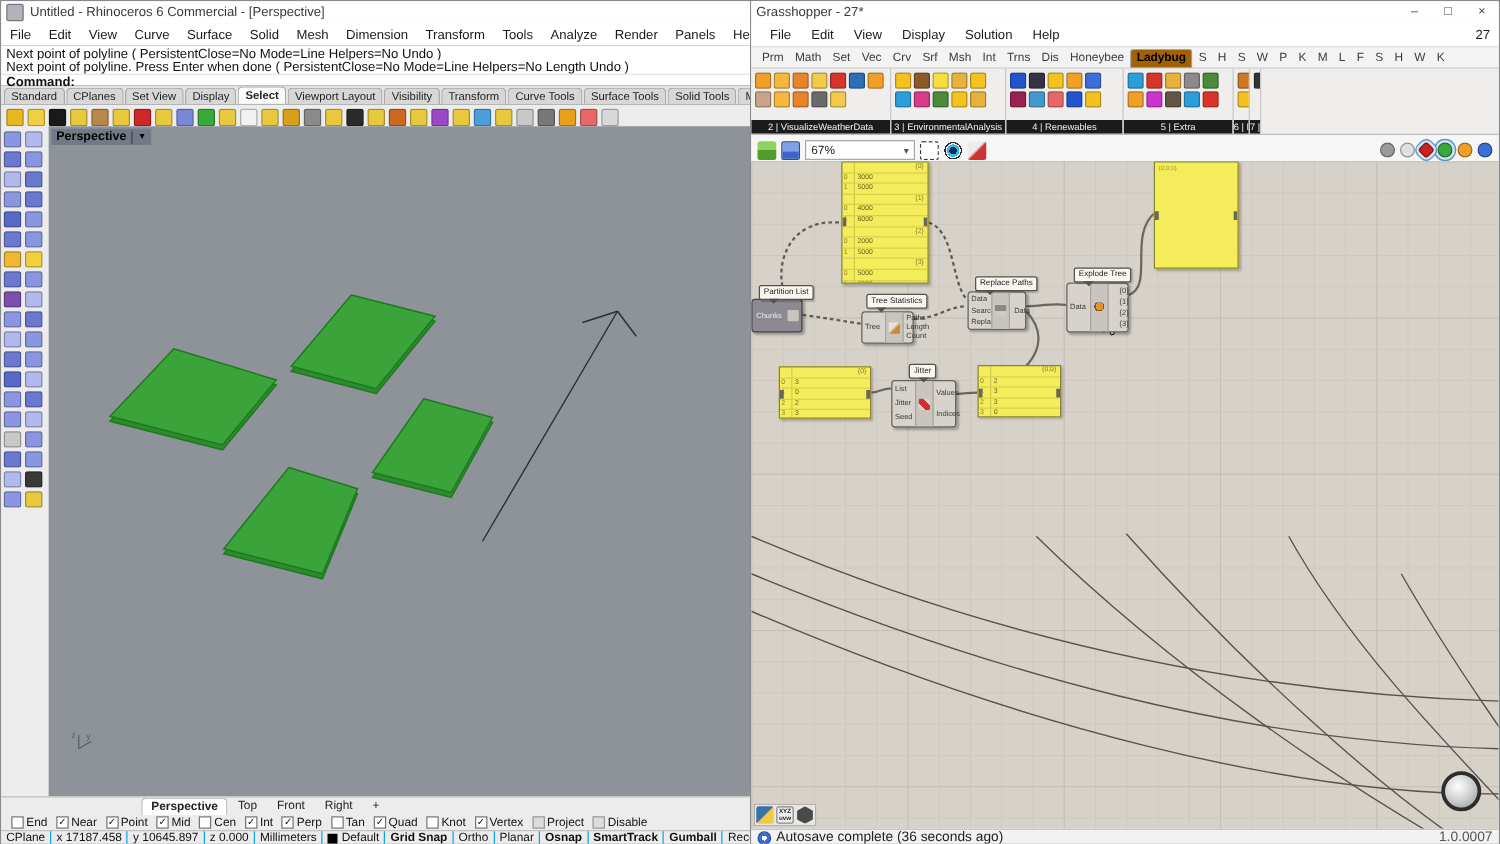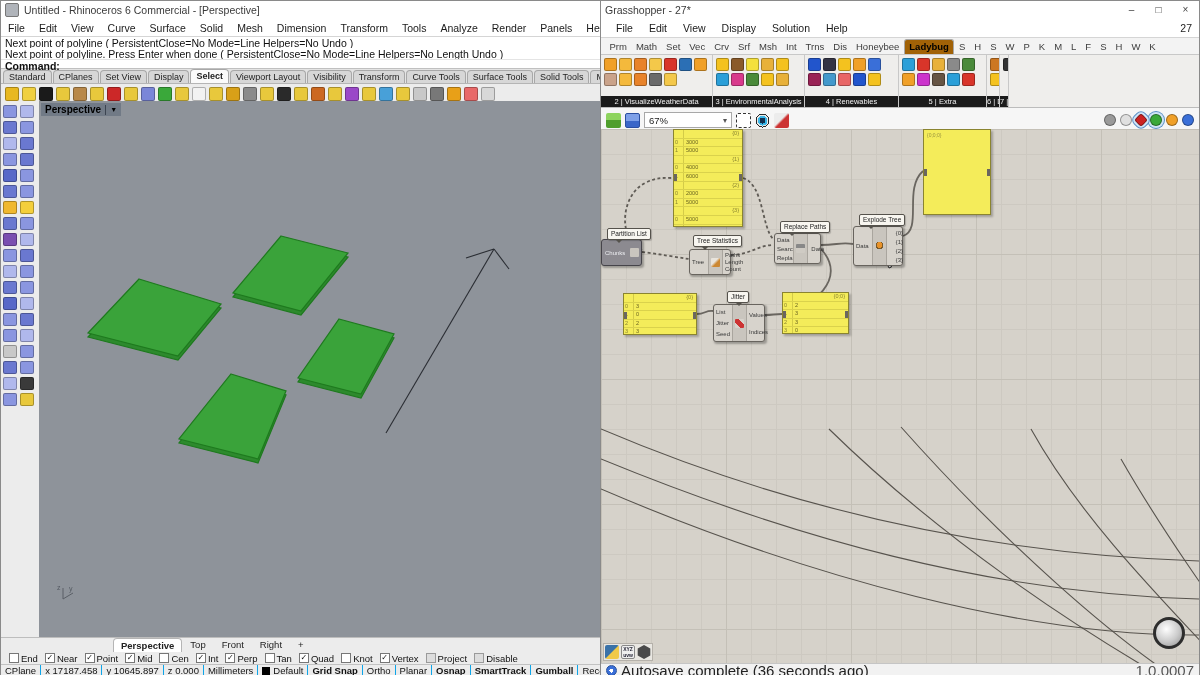--- a/index.html
+++ b/index.html
@@ -107,21 +107,21 @@
            height:10px;padding:0 3px;color:#222;z-index:4;white-space:nowrap;box-shadow:1px 1px 1px rgba(0,0,0,.2)}
   .balloon::after{content:"";position:absolute;left:7px;bottom:-4px;border:4px solid transparent;border-top-color:#55524c;border-bottom:none}
   .compass{position:absolute;left:552px;top:488px;width:32px;height:32px;border-radius:50%;z-index:3;
            background:radial-gradient(circle at 40% 35%,#fefefe,#cacaca 55%,#8e8e8e);border:3px solid #2d2d2d;box-sizing:border-box}
   .gh-minibar{position:absolute;left:2px;top:514px;display:flex;gap:2px;background:#e9e7e2;border:1px solid #b5b1aa;padding:1px;z-index:3}
   .gh-minibar .tbicon{width:14px;height:14px}
   .icon-python{background:linear-gradient(135deg,#3a72a8 48%,#f0c948 52%)}
   .icon-xyz{background:#efefef;border:1px solid #888;box-sizing:border-box;font-size:5px;line-height:6px;color:#223;text-align:center;font-weight:bold}
   .icon-hex{background:#4a4a4a;clip-path:polygon(50% 0,95% 25%,95% 75%,50% 100%,5% 75%,5% 25%)}
   .ghstatus{position:absolute;left:0;top:662px;width:100%;height:13px;background:#f2f2f2;border-top:1px solid #c5c5c5;
-            display:flex;align-items:center;font-size:15px;color:#222;padding:0 5px;box-sizing:border-box}
+            display:flex;align-items:center;font-size:11px;color:#222;padding:0 5px;box-sizing:border-box}
   .autosave-icon{width:9px;height:9px;border-radius:50%;background:radial-gradient(circle,#fff 0 2px,#3a6fd8 2px 5px);border:1px solid #27509a;margin-right:4px;flex:none}
   .ghver{margin-left:auto;color:#555}
 </style>
 </head>
 <body>
 
 <div class="win" id="rhino-window">
   <div class="titlebar">
     <span class="appicon" style="background:#b0b4ba;border:1px solid #777"></span>
     <span>Untitled - Rhinoceros 6 Commercial - [Perspective]</span>

